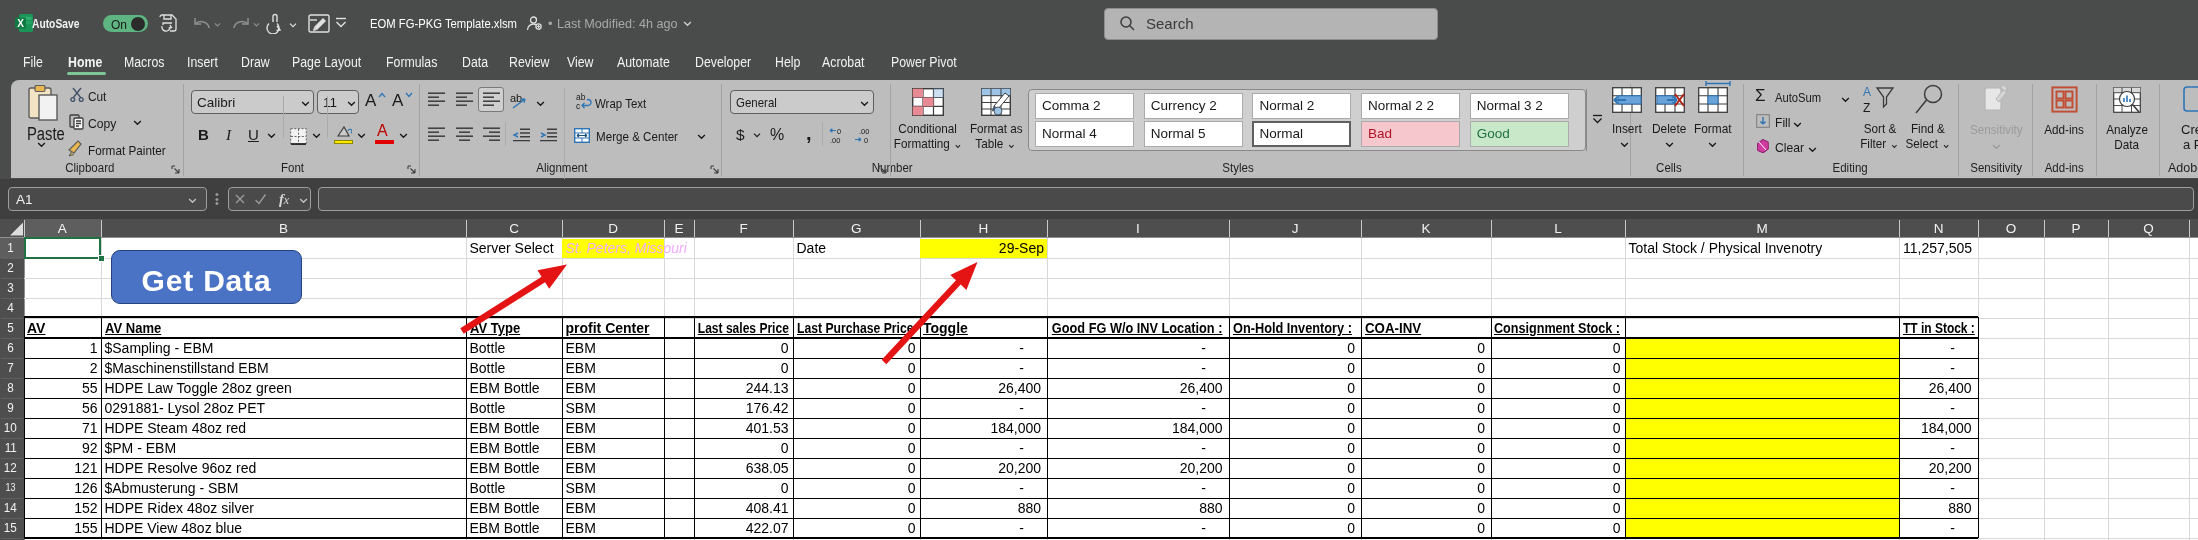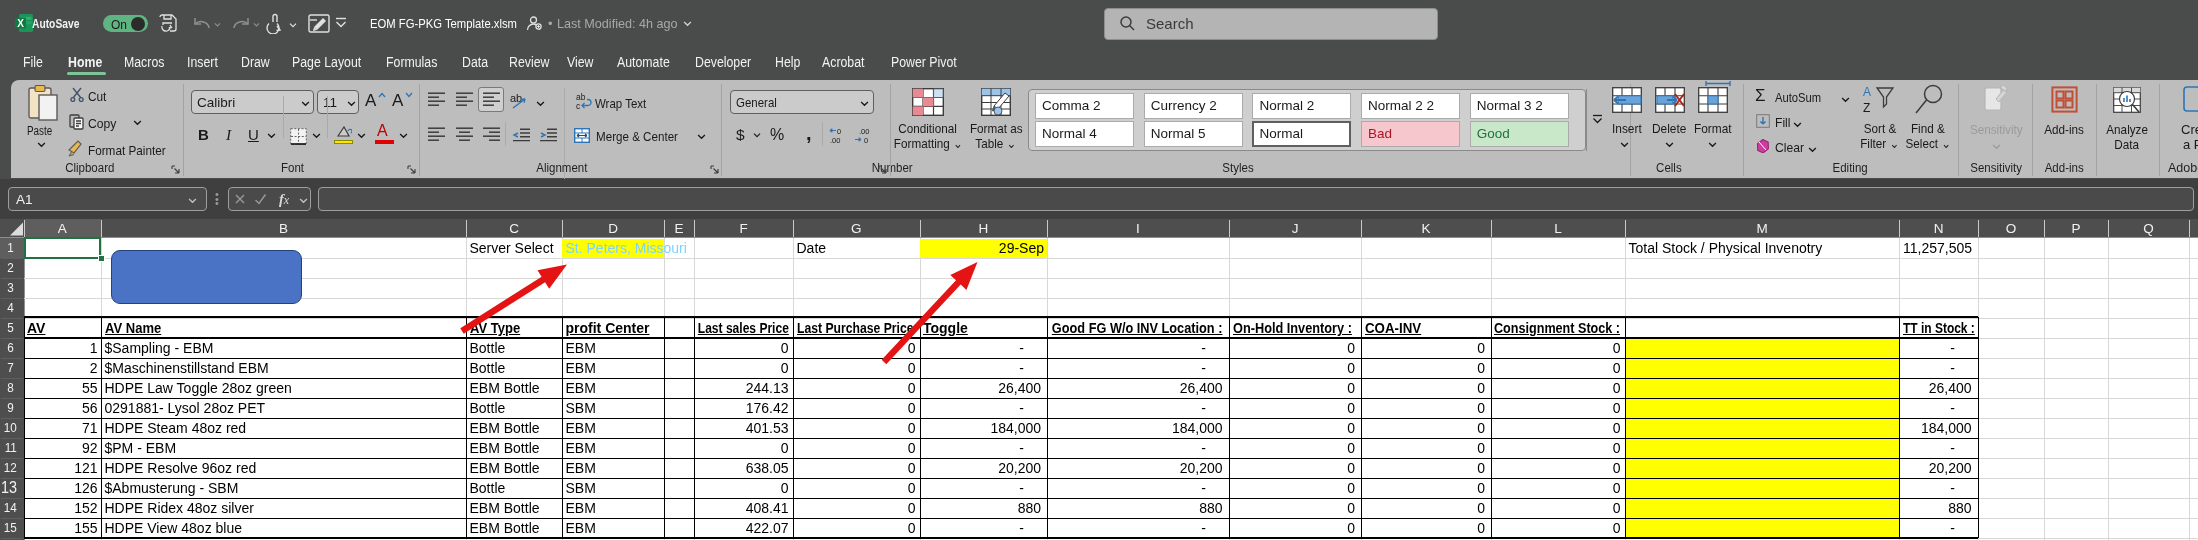--- a/index.html
+++ b/index.html
@@ -90,21 +90,21 @@
 <div style="position:absolute;left:775px;top:54px;font-size:14px;color:#f2f2f2;white-space:nowrap;"><span style="display:inline-block;transform:scaleX(0.88);transform-origin:0 50%;">Help</span></div>
 <div style="position:absolute;left:822px;top:54px;font-size:14px;color:#f2f2f2;white-space:nowrap;"><span style="display:inline-block;transform:scaleX(0.88);transform-origin:0 50%;">Acrobat</span></div>
 <div style="position:absolute;left:891px;top:54px;font-size:14px;color:#f2f2f2;white-space:nowrap;"><span style="display:inline-block;transform:scaleX(0.88);transform-origin:0 50%;">Power Pivot</span></div>
 <div style="position:absolute;left:67px;top:71.5px;width:39px;height:3px;background:#7ec698;border-radius:2px;"></div>
 <div style="position:absolute;left:11px;top:79.6px;width:2187px;height:98.9px;background:#bdbdbd;border-radius:8px 0 0 0;"></div>
 <svg style="position:absolute;left:28px;top:85px" width="30" height="36" viewBox="0 0 30 36">
 <rect x="1" y="3" width="22" height="30" rx="2" fill="#f3e3c5" stroke="#5b5b5b" stroke-width="1.4"></rect>
 <rect x="7" y="0.5" width="10" height="6" rx="1.5" fill="#e9b64f" stroke="#5b5b5b" stroke-width="1.2"></rect>
 <rect x="11" y="10" width="18" height="25" fill="#f2f2f2" stroke="#5b5b5b" stroke-width="1.4"></rect>
     </svg>
-<div style="position:absolute;left:27px;top:124px;font-size:12px;color:#1a1a1a;white-space:nowrap;"><span style="display:inline-block;transform:scaleX(0.82);transform-origin:0 50%;">Paste</span></div>
+<div style="position:absolute;left:27px;top:124px;font-size:18px;color:#1a1a1a;white-space:nowrap;"><span style="display:inline-block;transform:scaleX(0.82);transform-origin:0 50%;">Paste</span></div>
 <svg style="position:absolute;left:37px;top:140px" width="9" height="9" viewBox="0 0 8 8">
       <path d="M1 2.6 L4 5.6 L7 2.6" fill="none" stroke="#1a1a1a" stroke-width="1.2"></path>
     </svg>
 <svg style="position:absolute;left:70px;top:87px" width="15" height="15" viewBox="0 0 15 15" fill="none" stroke="#44546a" stroke-width="1.4">
 <path d="M3 1 L11 11"></path>
       <path d="M11 1 L3 11"></path>
       <circle cx="2.8" cy="12.5" r="1.9"></circle>
       <circle cx="11.2" cy="12.5" r="1.9"></circle>
     </svg>
 <div style="position:absolute;left:88px;top:89px;font-size:13.5px;color:#1a1a1a;white-space:nowrap;"><span style="display:inline-block;transform:scaleX(0.875);transform-origin:0 50%;">Cut</span></div>
@@ -520,21 +520,21 @@
 <div style="position:absolute;left:0px;top:378.0px;width:21px;height:20.15px;line-height:20.15px;text-align:center;font-size:13px;color:#f1f1f1;"><span style="display:inline-block;transform:scaleX(0.9);">8</span></div>
 <div style="position:absolute;left:1px;top:398.15px;width:21.5px;height:1px;background:#5f5f5f;"></div>
 <div style="position:absolute;left:0px;top:398.0px;width:21px;height:20.15px;line-height:20.15px;text-align:center;font-size:13px;color:#f1f1f1;"><span style="display:inline-block;transform:scaleX(0.9);">9</span></div>
 <div style="position:absolute;left:1px;top:418.15px;width:21.5px;height:1px;background:#5f5f5f;"></div>
 <div style="position:absolute;left:0px;top:418.0px;width:21px;height:20.15px;line-height:20.15px;text-align:center;font-size:13px;color:#f1f1f1;"><span style="display:inline-block;transform:scaleX(0.9);">10</span></div>
 <div style="position:absolute;left:1px;top:438.15px;width:21.5px;height:1px;background:#5f5f5f;"></div>
 <div style="position:absolute;left:0px;top:438.0px;width:21px;height:20.15px;line-height:20.15px;text-align:center;font-size:13px;color:#f1f1f1;"><span style="display:inline-block;transform:scaleX(0.9);">11</span></div>
 <div style="position:absolute;left:1px;top:458.15px;width:21.5px;height:1px;background:#5f5f5f;"></div>
 <div style="position:absolute;left:0px;top:458.0px;width:21px;height:20.15px;line-height:20.15px;text-align:center;font-size:13px;color:#f1f1f1;"><span style="display:inline-block;transform:scaleX(0.9);">12</span></div>
 <div style="position:absolute;left:1px;top:478.15px;width:21.5px;height:1px;background:#5f5f5f;"></div>
-<div style="position:absolute;left:0px;top:478.0px;width:21px;height:20.15px;line-height:20.15px;text-align:left;font-size:16px;color:#f1f1f1;"><span style="display:inline-block;transform:scaleX(0.9);">13</span></div>
+<div style="position:absolute;left:0px;top:478.0px;width:21px;height:20.15px;line-height:20.15px;text-align:center;font-size:10px;color:#f1f1f1;"><span style="display:inline-block;transform:scaleX(0.9);">13</span></div>
 <div style="position:absolute;left:1px;top:498.15px;width:21.5px;height:1px;background:#5f5f5f;"></div>
 <div style="position:absolute;left:0px;top:498.0px;width:21px;height:20.15px;line-height:20.15px;text-align:center;font-size:13px;color:#f1f1f1;"><span style="display:inline-block;transform:scaleX(0.9);">14</span></div>
 <div style="position:absolute;left:1px;top:518.15px;width:21.5px;height:1px;background:#5f5f5f;"></div>
 <div style="position:absolute;left:0px;top:518.0px;width:21px;height:20.15px;line-height:20.15px;text-align:center;font-size:13px;color:#f1f1f1;"><span style="display:inline-block;transform:scaleX(0.9);">15</span></div>
 <div style="position:absolute;left:1px;top:538.15px;width:21.5px;height:1px;background:#5f5f5f;"></div>
 <div style="position:absolute;left:23.5px;top:238.0px;width:1px;height:302.0px;background:#8f8f8f;"></div>
 <div style="position:absolute;left:101px;top:238.0px;width:1px;height:302.0px;background:#d8d8d8;"></div>
 <div style="position:absolute;left:466px;top:238.0px;width:1px;height:302.0px;background:#d8d8d8;"></div>
 <div style="position:absolute;left:562px;top:238.0px;width:1px;height:302.0px;background:#d8d8d8;"></div>
 <div style="position:absolute;left:664px;top:238.0px;width:1px;height:302.0px;background:#d8d8d8;"></div>
@@ -590,21 +590,21 @@
 <div style="position:absolute;left:793px;top:317.2px;width:1px;height:220.8px;background:#000000;"></div>
 <div style="position:absolute;left:920px;top:317.2px;width:1px;height:220.8px;background:#000000;"></div>
 <div style="position:absolute;left:1047px;top:317.2px;width:1px;height:220.8px;background:#000000;"></div>
 <div style="position:absolute;left:1229px;top:317.2px;width:1px;height:220.8px;background:#000000;"></div>
 <div style="position:absolute;left:1361px;top:317.2px;width:1px;height:220.8px;background:#000000;"></div>
 <div style="position:absolute;left:1491px;top:317.2px;width:1px;height:220.8px;background:#000000;"></div>
 <div style="position:absolute;left:1625px;top:317.2px;width:1px;height:220.8px;background:#000000;"></div>
 <div style="position:absolute;left:1899px;top:317.2px;width:1px;height:220.8px;background:#000000;"></div>
 <div style="position:absolute;left:1978px;top:317.2px;width:1px;height:220.8px;background:#000000;"></div>
 <div style="position:absolute;left:469.5px;top:238.0px;font-size:14px;color:#000;white-space:nowrap;height:20.0px;line-height:20.0px;">Server Select</div>
-<div style="position:absolute;left:565.5px;top:238.0px;font-size:14px;color:#7dd3fc;white-space:nowrap;height:20.0px;line-height:20.0px;">St. Peters, Missouri</div>
+<div style="position:absolute;left:565.5px;top:238.0px;font-size:14px;color:#f0abfc;white-space:nowrap;height:20.0px;line-height:20.0px;font-style:italic;">St. Peters, Missouri</div>
 <div style="position:absolute;left:796.5px;top:238.0px;font-size:14px;color:#000;white-space:nowrap;height:20.0px;line-height:20.0px;">Date</div>
 <div style="position:absolute;right:1154px;top:238.0px;font-size:14px;color:#000;white-space:nowrap;height:20.0px;line-height:20.0px;">29-Sep</div>
 <div style="position:absolute;left:1628.5px;top:238.0px;font-size:14px;color:#000;white-space:nowrap;height:20.0px;line-height:20.0px;">Total Stock / Physical Invenotry</div>
 <div style="position:absolute;right:226px;top:238.0px;font-size:14px;color:#000;white-space:nowrap;height:20.0px;line-height:20.0px;">11,257,505</div>
 <div style="position:absolute;left:27.0px;top:318.0px;font-size:14px;color:#000;white-space:nowrap;font-weight:bold;height:20.0px;line-height:20.0px;"><u>AV</u></div>
 <div style="position:absolute;left:104.5px;top:318.0px;font-size:14px;color:#000;white-space:nowrap;font-weight:bold;height:20.0px;line-height:20.0px;"><span style="display:inline-block;transform:scaleX(0.93);transform-origin:0 50%;"><u>AV Name</u></span></div>
 <div style="position:absolute;left:469.5px;top:318.0px;font-size:14px;color:#000;white-space:nowrap;font-weight:bold;height:20.0px;line-height:20.0px;"><span style="display:inline-block;transform:scaleX(0.93);transform-origin:0 50%;"><u>AV Type</u></span></div>
 <div style="position:absolute;left:565.5px;top:318.0px;font-size:14px;color:#000;white-space:nowrap;font-weight:bold;height:20.0px;line-height:20.0px;"><u>profit Center</u></div>
 <div style="position:absolute;right:1409.5px;top:318.0px;font-size:14px;color:#000;white-space:nowrap;font-weight:bold;height:20.0px;line-height:20.0px;"><span style="display:inline-block;transform:scaleX(0.86);transform-origin:100% 50%;"><u>Last sales Price</u></span></div>
 <div style="position:absolute;left:796.5px;top:318.0px;font-size:14px;color:#000;white-space:nowrap;font-weight:bold;height:20.0px;line-height:20.0px;"><span style="display:inline-block;transform:scaleX(0.87);transform-origin:0 50%;"><u>Last Purchase Price</u></span></div>
@@ -730,18 +730,19 @@
 <div style="position:absolute;right:1282.5px;top:518.0px;font-size:14px;color:#000;white-space:nowrap;height:20.0px;line-height:20.0px;">0</div>
 <div style="position:absolute;right:1174px;top:518.0px;font-size:14px;color:#000;white-space:nowrap;height:20.0px;line-height:20.0px;">-</div>
 <div style="position:absolute;right:992px;top:518.0px;font-size:14px;color:#000;white-space:nowrap;height:20.0px;line-height:20.0px;">-</div>
 <div style="position:absolute;right:843px;top:518.0px;font-size:14px;color:#000;white-space:nowrap;height:20.0px;line-height:20.0px;">0</div>
 <div style="position:absolute;right:713px;top:518.0px;font-size:14px;color:#000;white-space:nowrap;height:20.0px;line-height:20.0px;">0</div>
 <div style="position:absolute;right:577.5px;top:518.0px;font-size:14px;color:#000;white-space:nowrap;height:20.0px;line-height:20.0px;">0</div>
 <div style="position:absolute;right:243px;top:518.0px;font-size:14px;color:#000;white-space:nowrap;height:20.0px;line-height:20.0px;">-</div>
 <div style="position:absolute;left:23.5px;top:237.3px;width:77.5px;height:21.3px;border:2px solid #1f7244;"></div>
 <div style="position:absolute;left:97.5px;top:255.2px;width:7px;height:7px;background:#1f7244;border:1px solid #ffffff;"></div>
 <div style="position:absolute;left:111px;top:250px;width:191px;height:54px;background:#4a73c5;border:1.6px solid #24427e;border-radius:9px;"></div>
+<div style="position:absolute;left:111px;top:254px;width:191px;height:54px;line-height:54px;text-align:center;font-size:30px;font-weight:bold;color:#fff;letter-spacing:0.8px;">Get Data</div>
 <svg style="position:absolute;left:0;top:0;pointer-events:none" width="2198" height="540" viewBox="0 0 2198 540">
       <polygon points="463.7,333.7 545.1,282.2 549.2,288.8 567.0,264.5 537.5,270.2 541.6,276.8 460.3,328.3" fill="#e51414"></polygon>
     </svg>
 <svg style="position:absolute;left:0;top:0;pointer-events:none" width="2198" height="540" viewBox="0 0 2198 540">
       <polygon points="886.3,364.2 960.7,284.6 966.4,290.0 977.5,262.0 950.3,274.9 956.0,280.3 881.7,359.8" fill="#e51414"></polygon>
     </svg>
 </div>
 </body></html>

